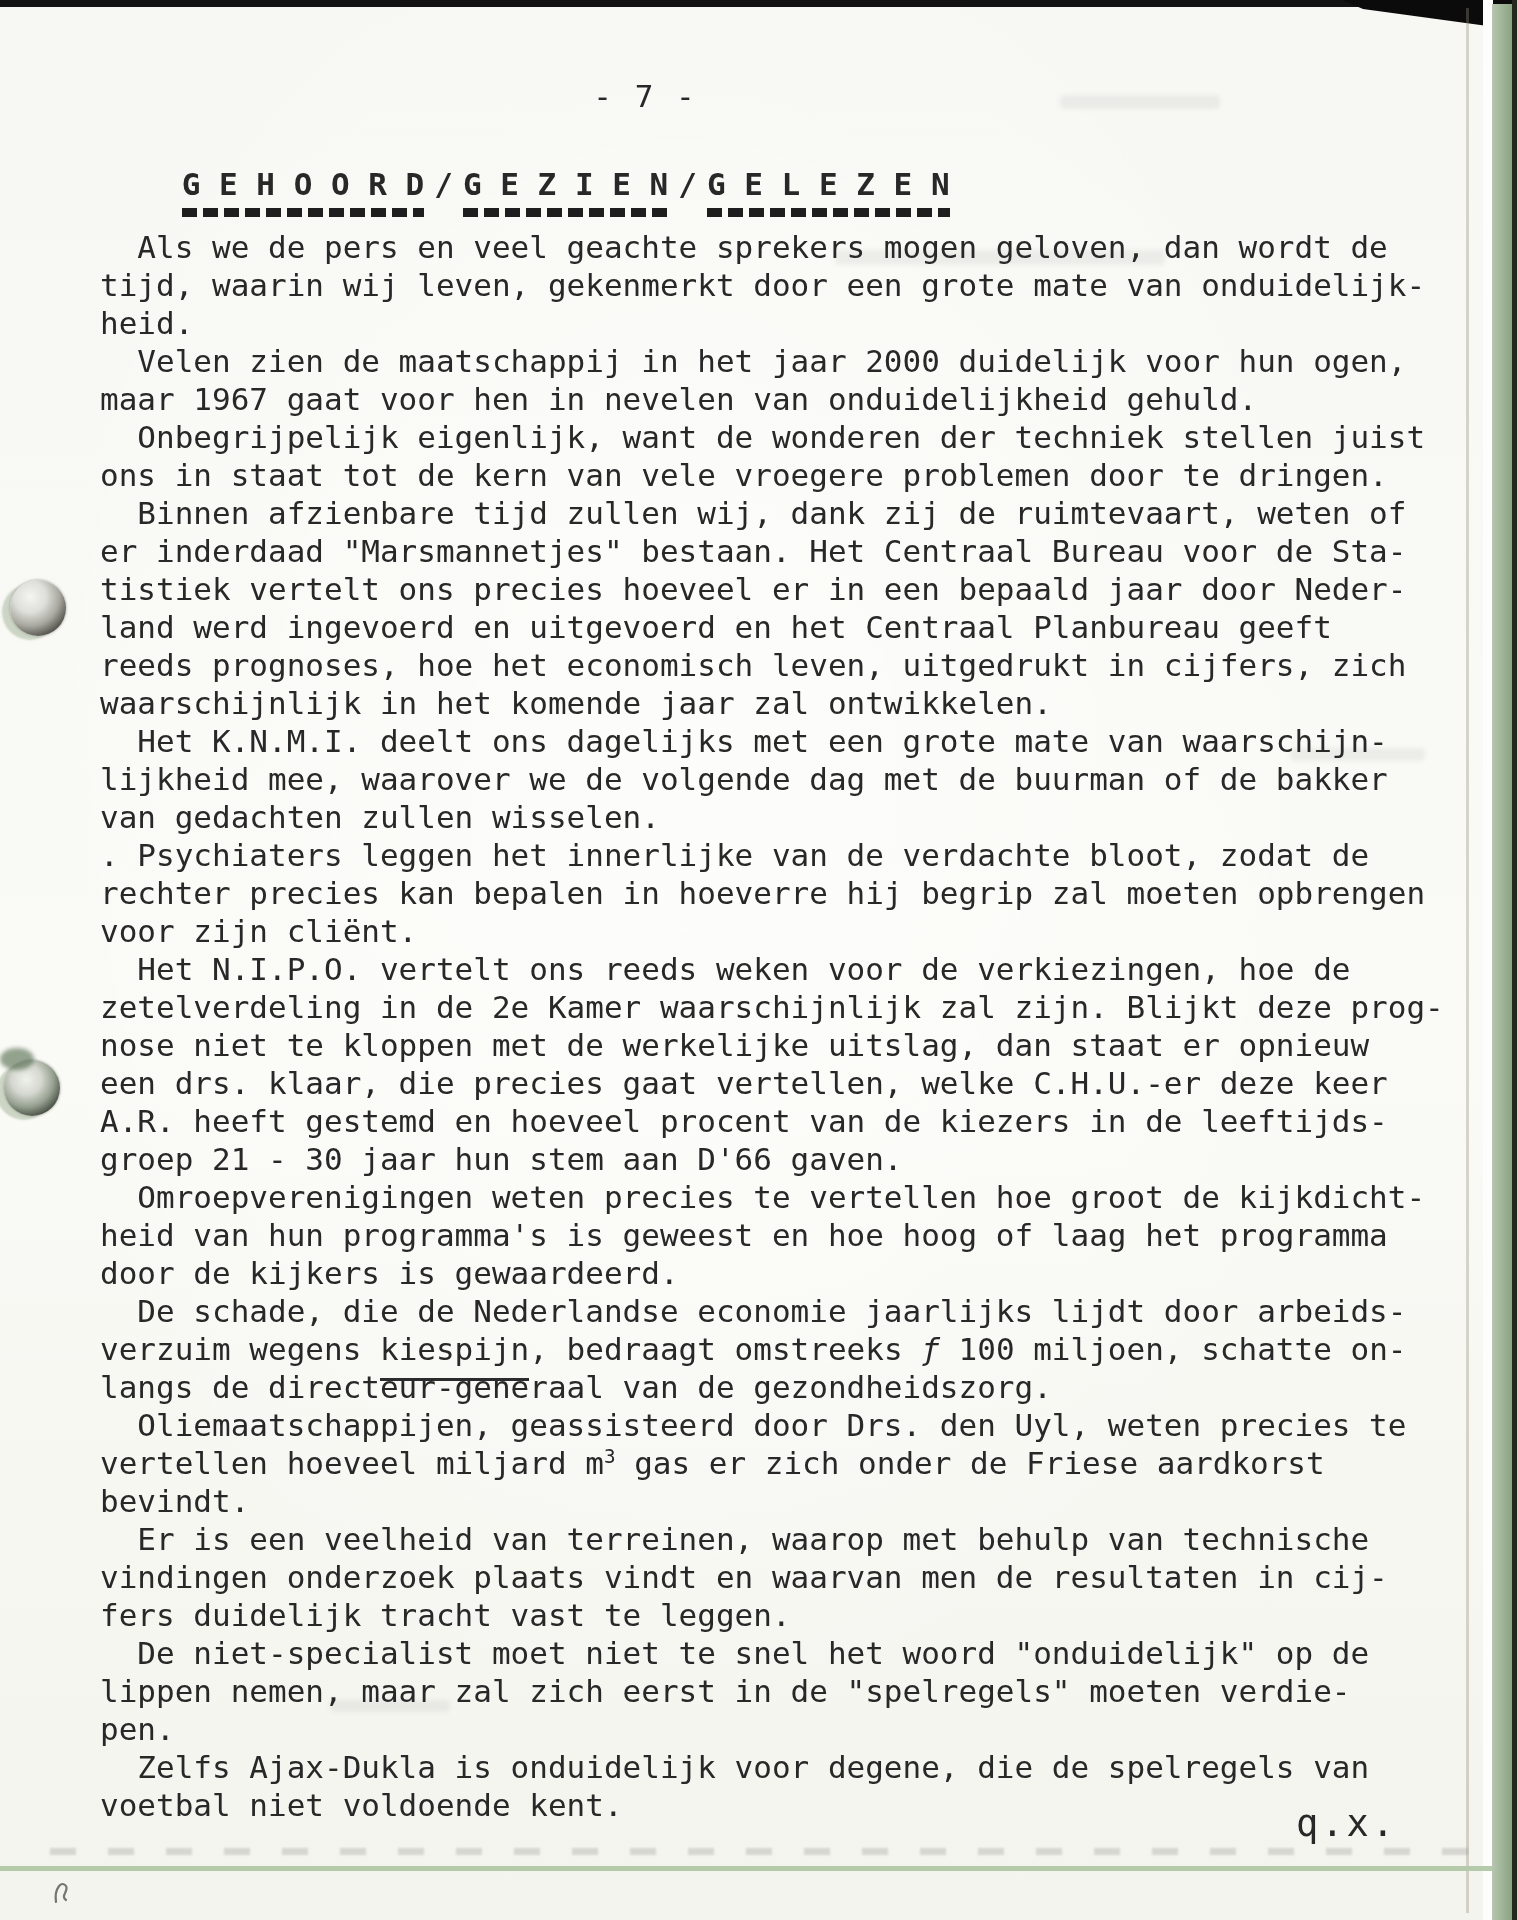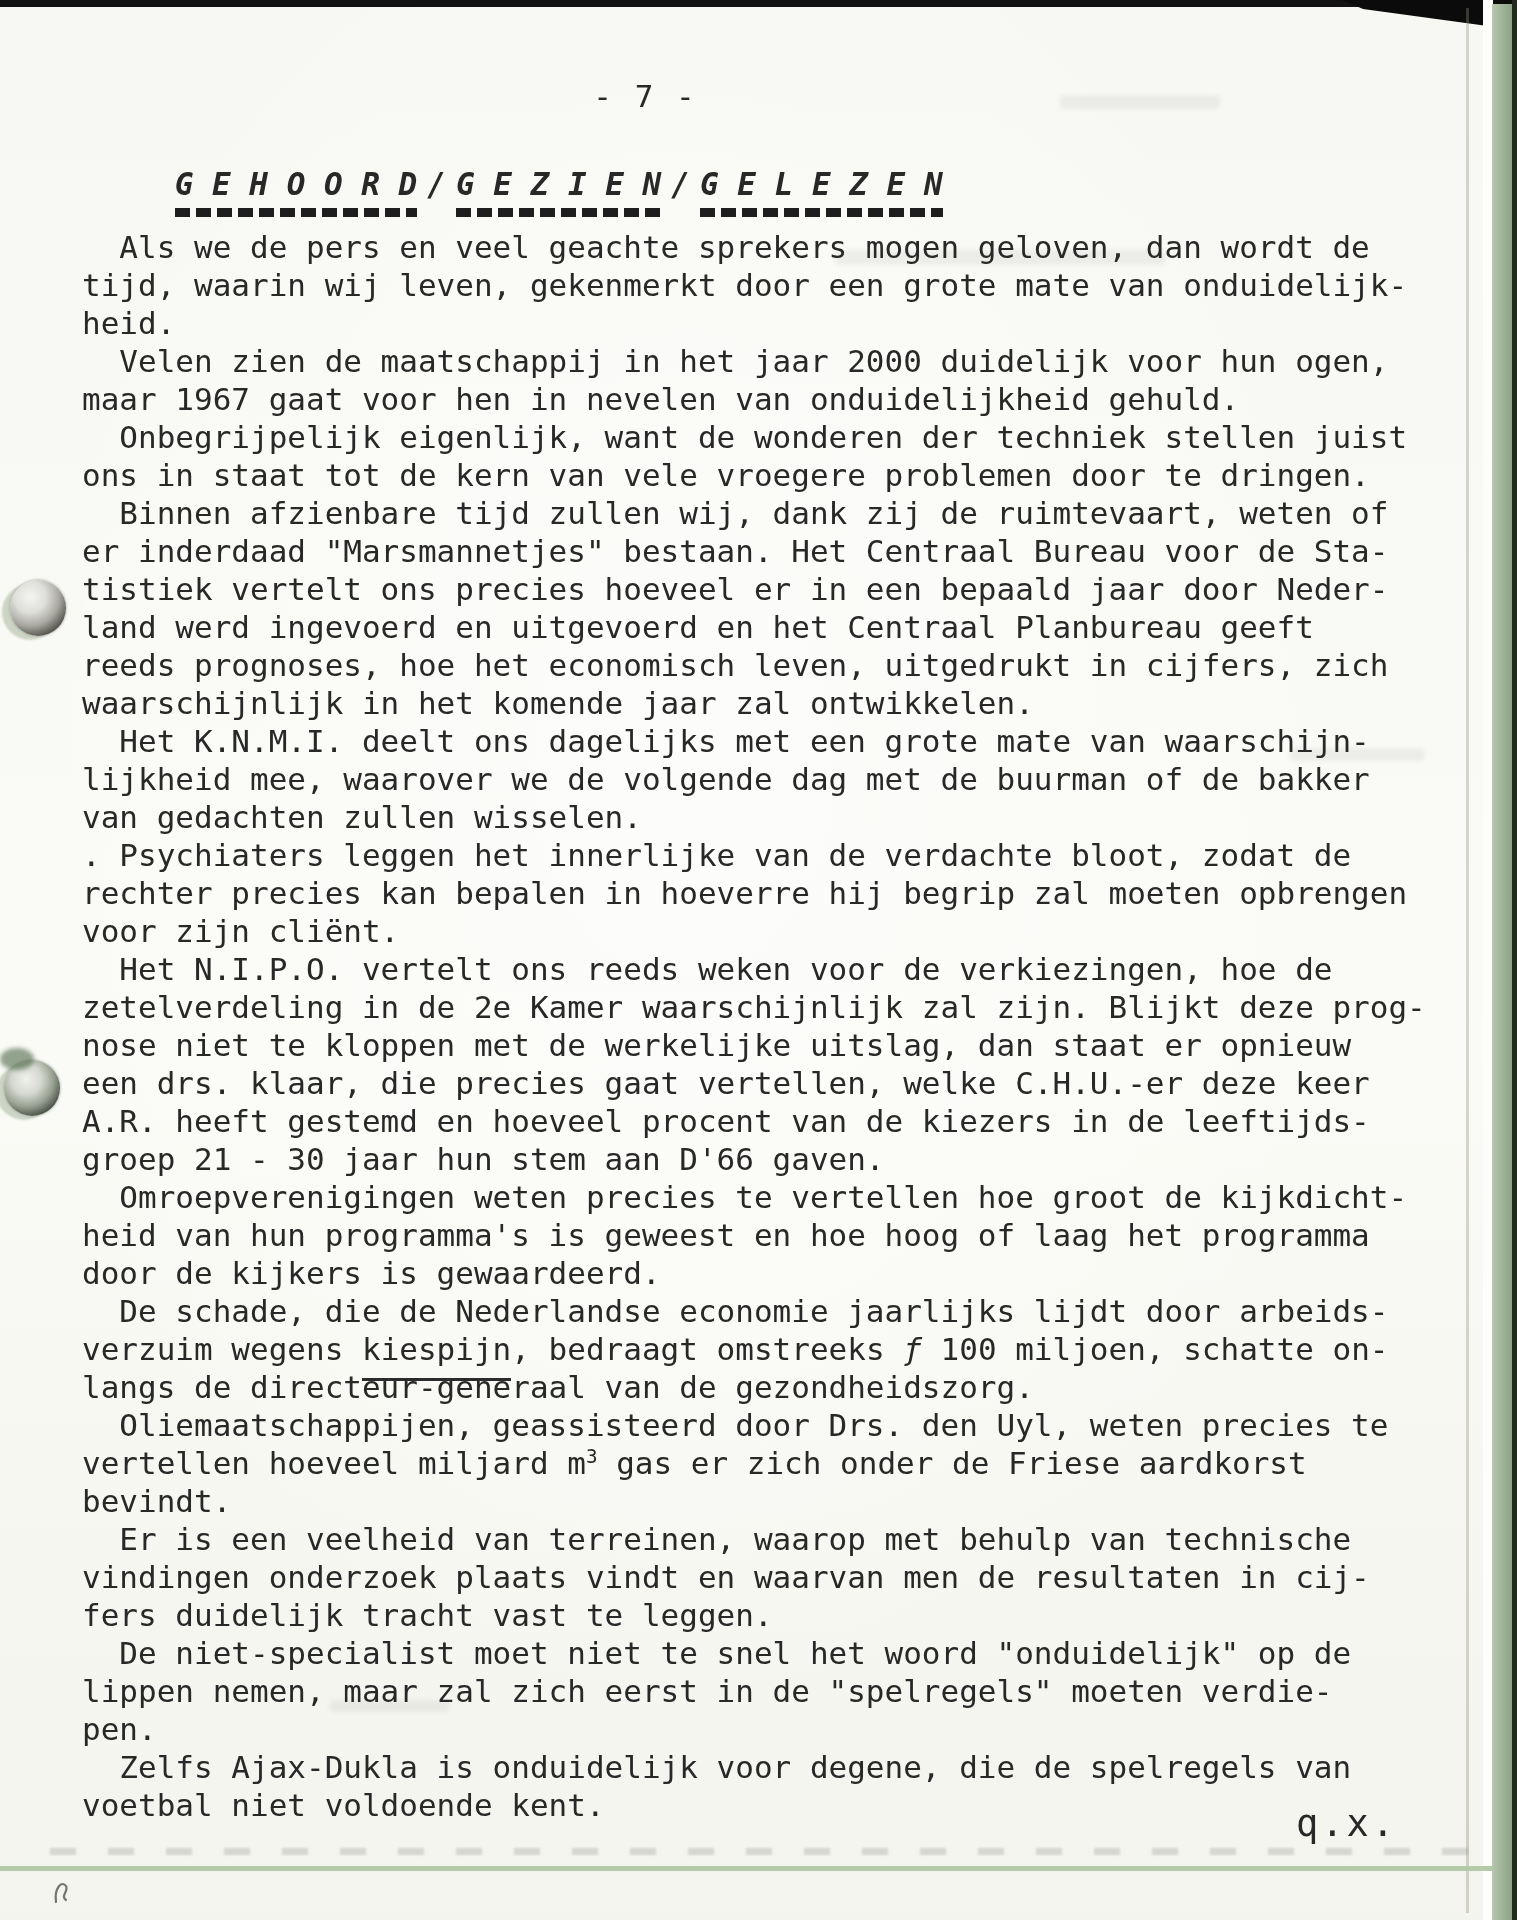--- a/index.html
+++ b/index.html
@@ -39,25 +39,25 @@
       background:linear-gradient(135deg,rgba(235,238,230,0.95),rgba(190,200,185,0.8));
       border-radius:8px;transform:rotate(12deg);z-index:-1;}
   .f1{left:10px;top:580px;}
   .f2{left:4px;top:1060px;background:radial-gradient(circle at 40% 35%, #f0f1ec 0%, #d5d8d0 30%, #96a090 55%, #3c4438 80%, #0e120c 100%);}
   .f2::after{content:"";position:absolute;left:-4px;top:-12px;width:34px;height:22px;border-radius:50%;
       background:rgba(60,90,55,0.55);filter:blur(2px);}
   .pen-mark{position:absolute;left:52px;top:1878px;width:26px;height:30px;opacity:0.75;}
   
   .pageno{position:absolute;left:565px;top:78px;width:160px;text-align:center;
       font-size:31px;letter-spacing:2px;}
-  .heading{position:absolute;left:100px;top:130px;font-size:31px;white-space:pre;font-weight:bold;font-style:italic;}
+  .heading{position:absolute;left:107px;top:130px;font-size:31px;white-space:pre;font-weight:bold;}
   .hw{display:inline-block;padding-bottom:15px;
       background:repeating-linear-gradient(90deg,#1e1e1e 0 15px,rgba(0,0,0,0) 15px 21px) left bottom/100% 9px no-repeat;}
   .hsep{display:inline-block;padding:0 10px 24px 10px;font-weight:bold;}
-  .body-text{position:absolute;left:82px;top:228px;font-size:31px;line-height:38px;white-space:pre;}
+  .body-text{position:absolute;left:100px;top:228px;font-size:31px;line-height:38px;white-space:pre;}
   .line{height:38px;}
   .underline{border-bottom:3px solid #2b2b2b;padding-bottom:11px;}
   .italic{font-style:italic;}
   .sup{font-size:0.62em;vertical-align:super;line-height:0;}
   .signature{position:absolute;left:1296px;top:1802px;font-size:37px;letter-spacing:3px;}
 </style>
 </head>
 <body>
 
 <div id="scan">

